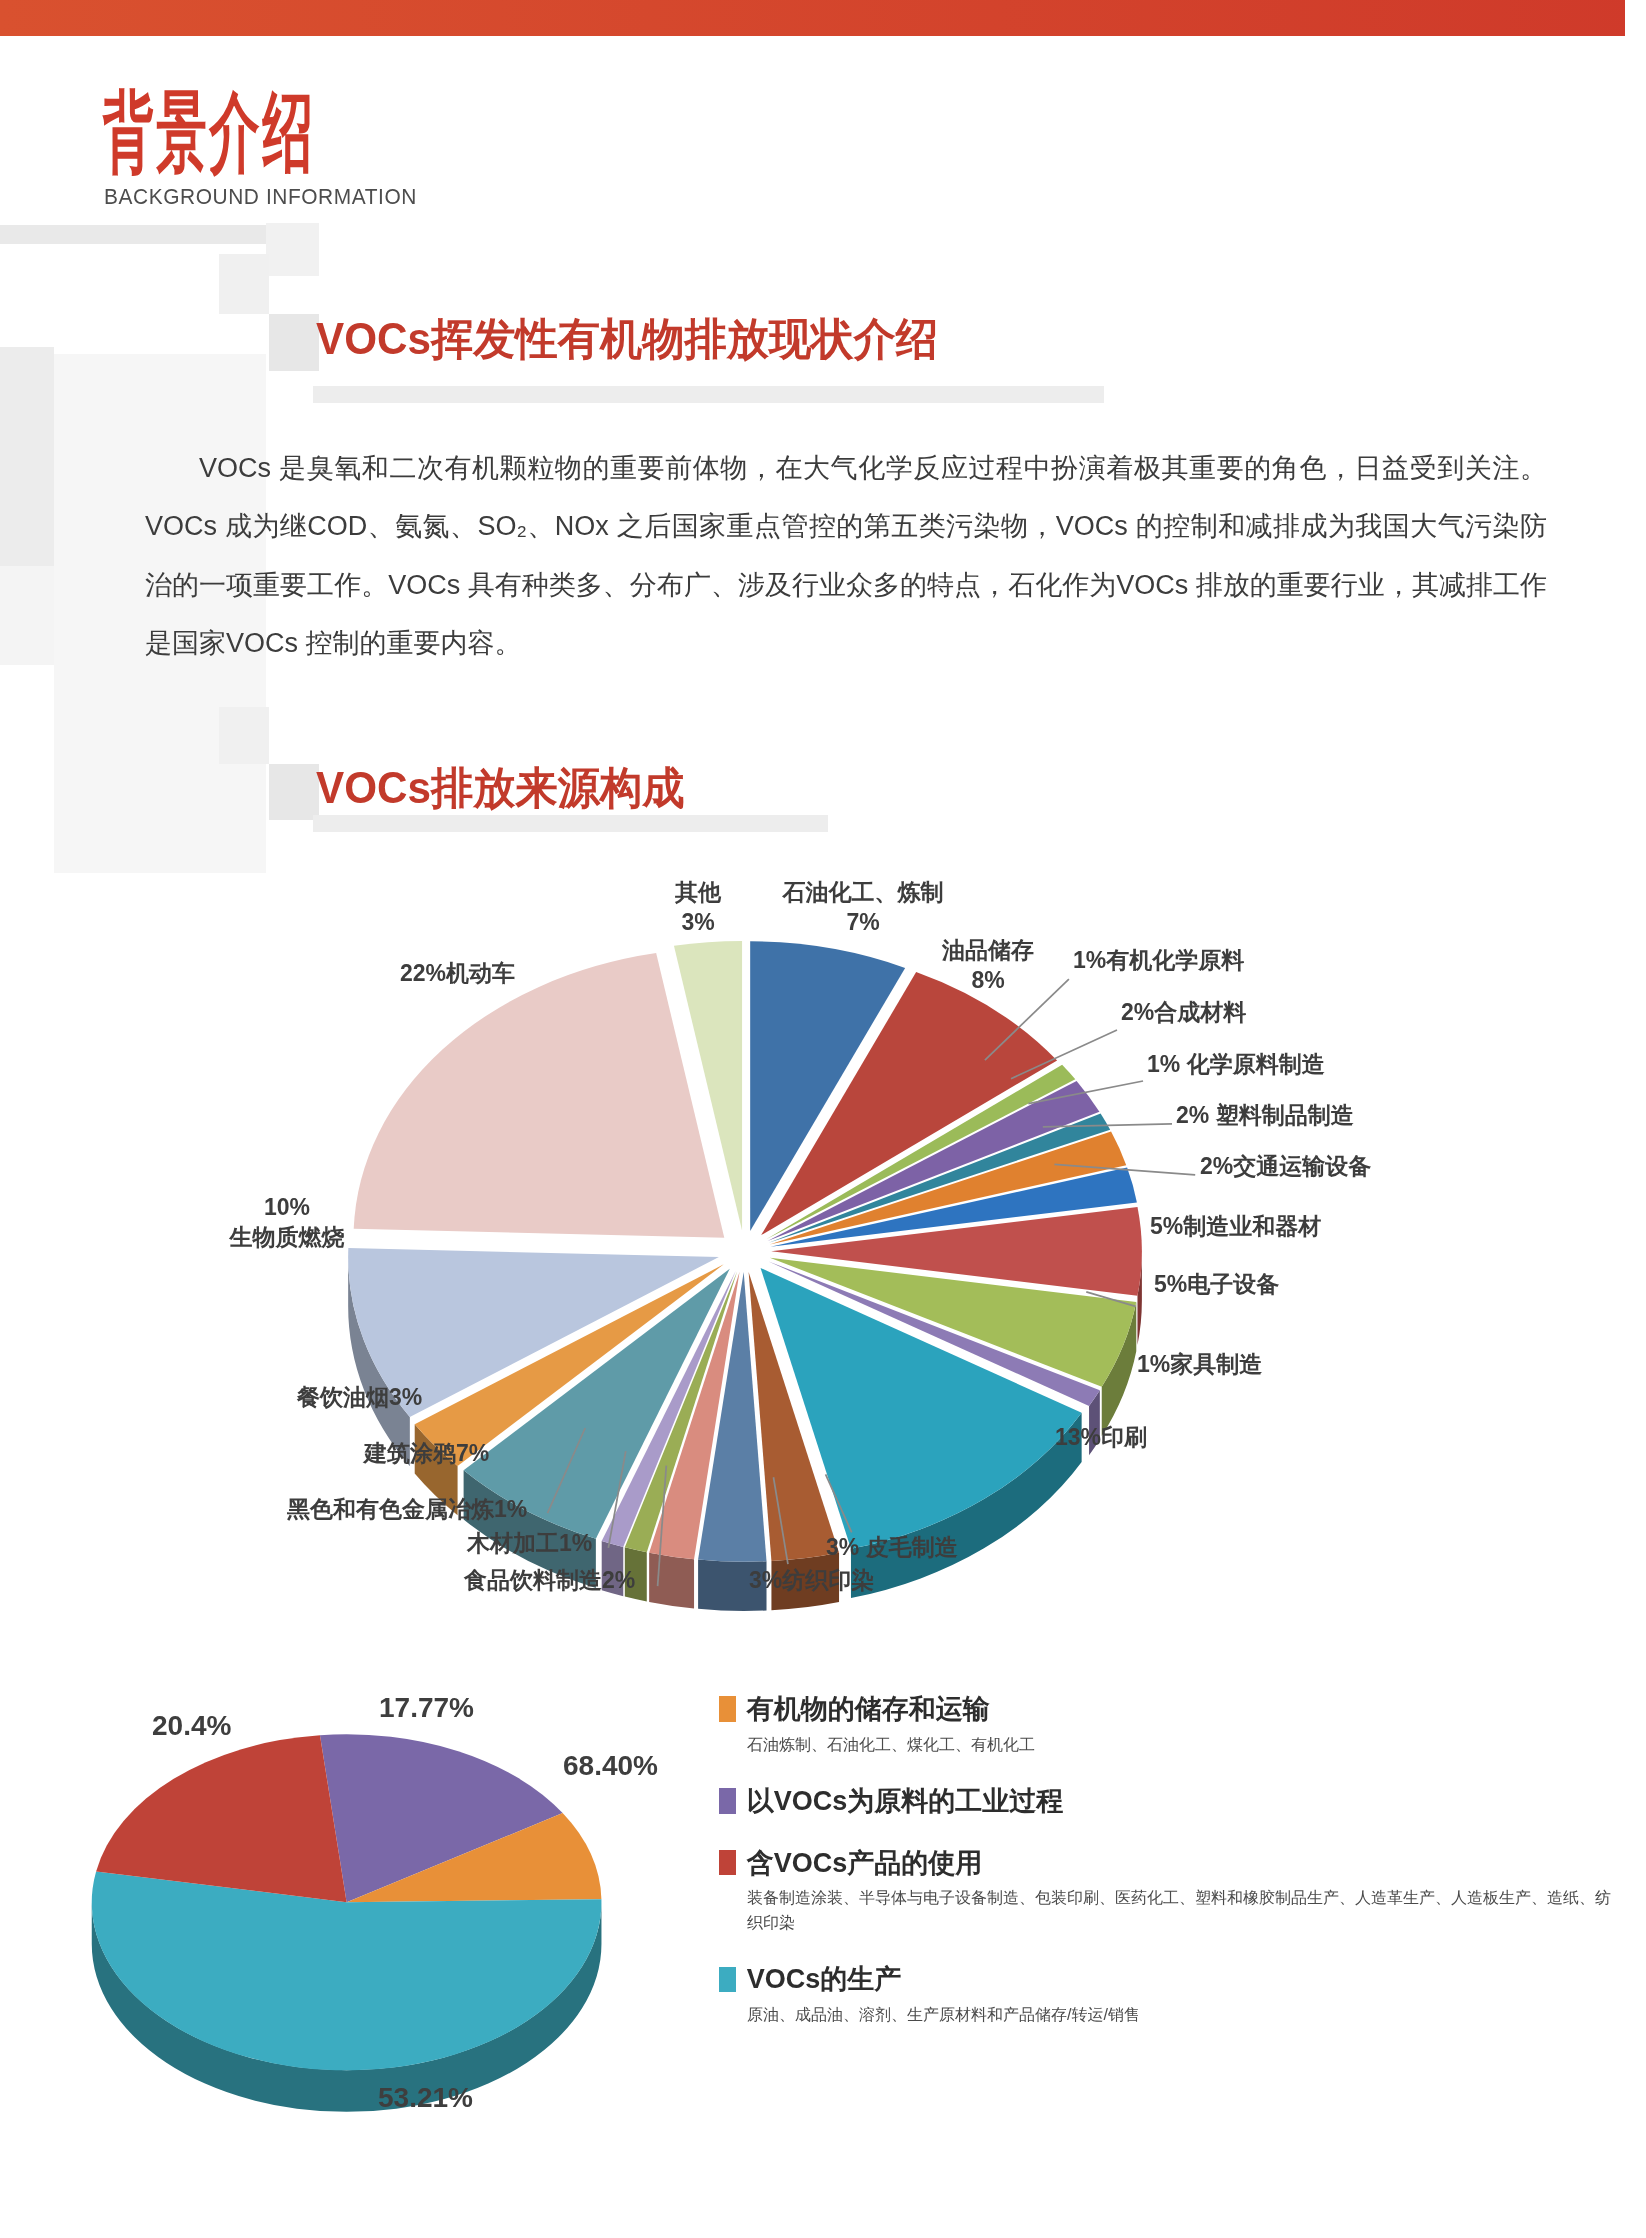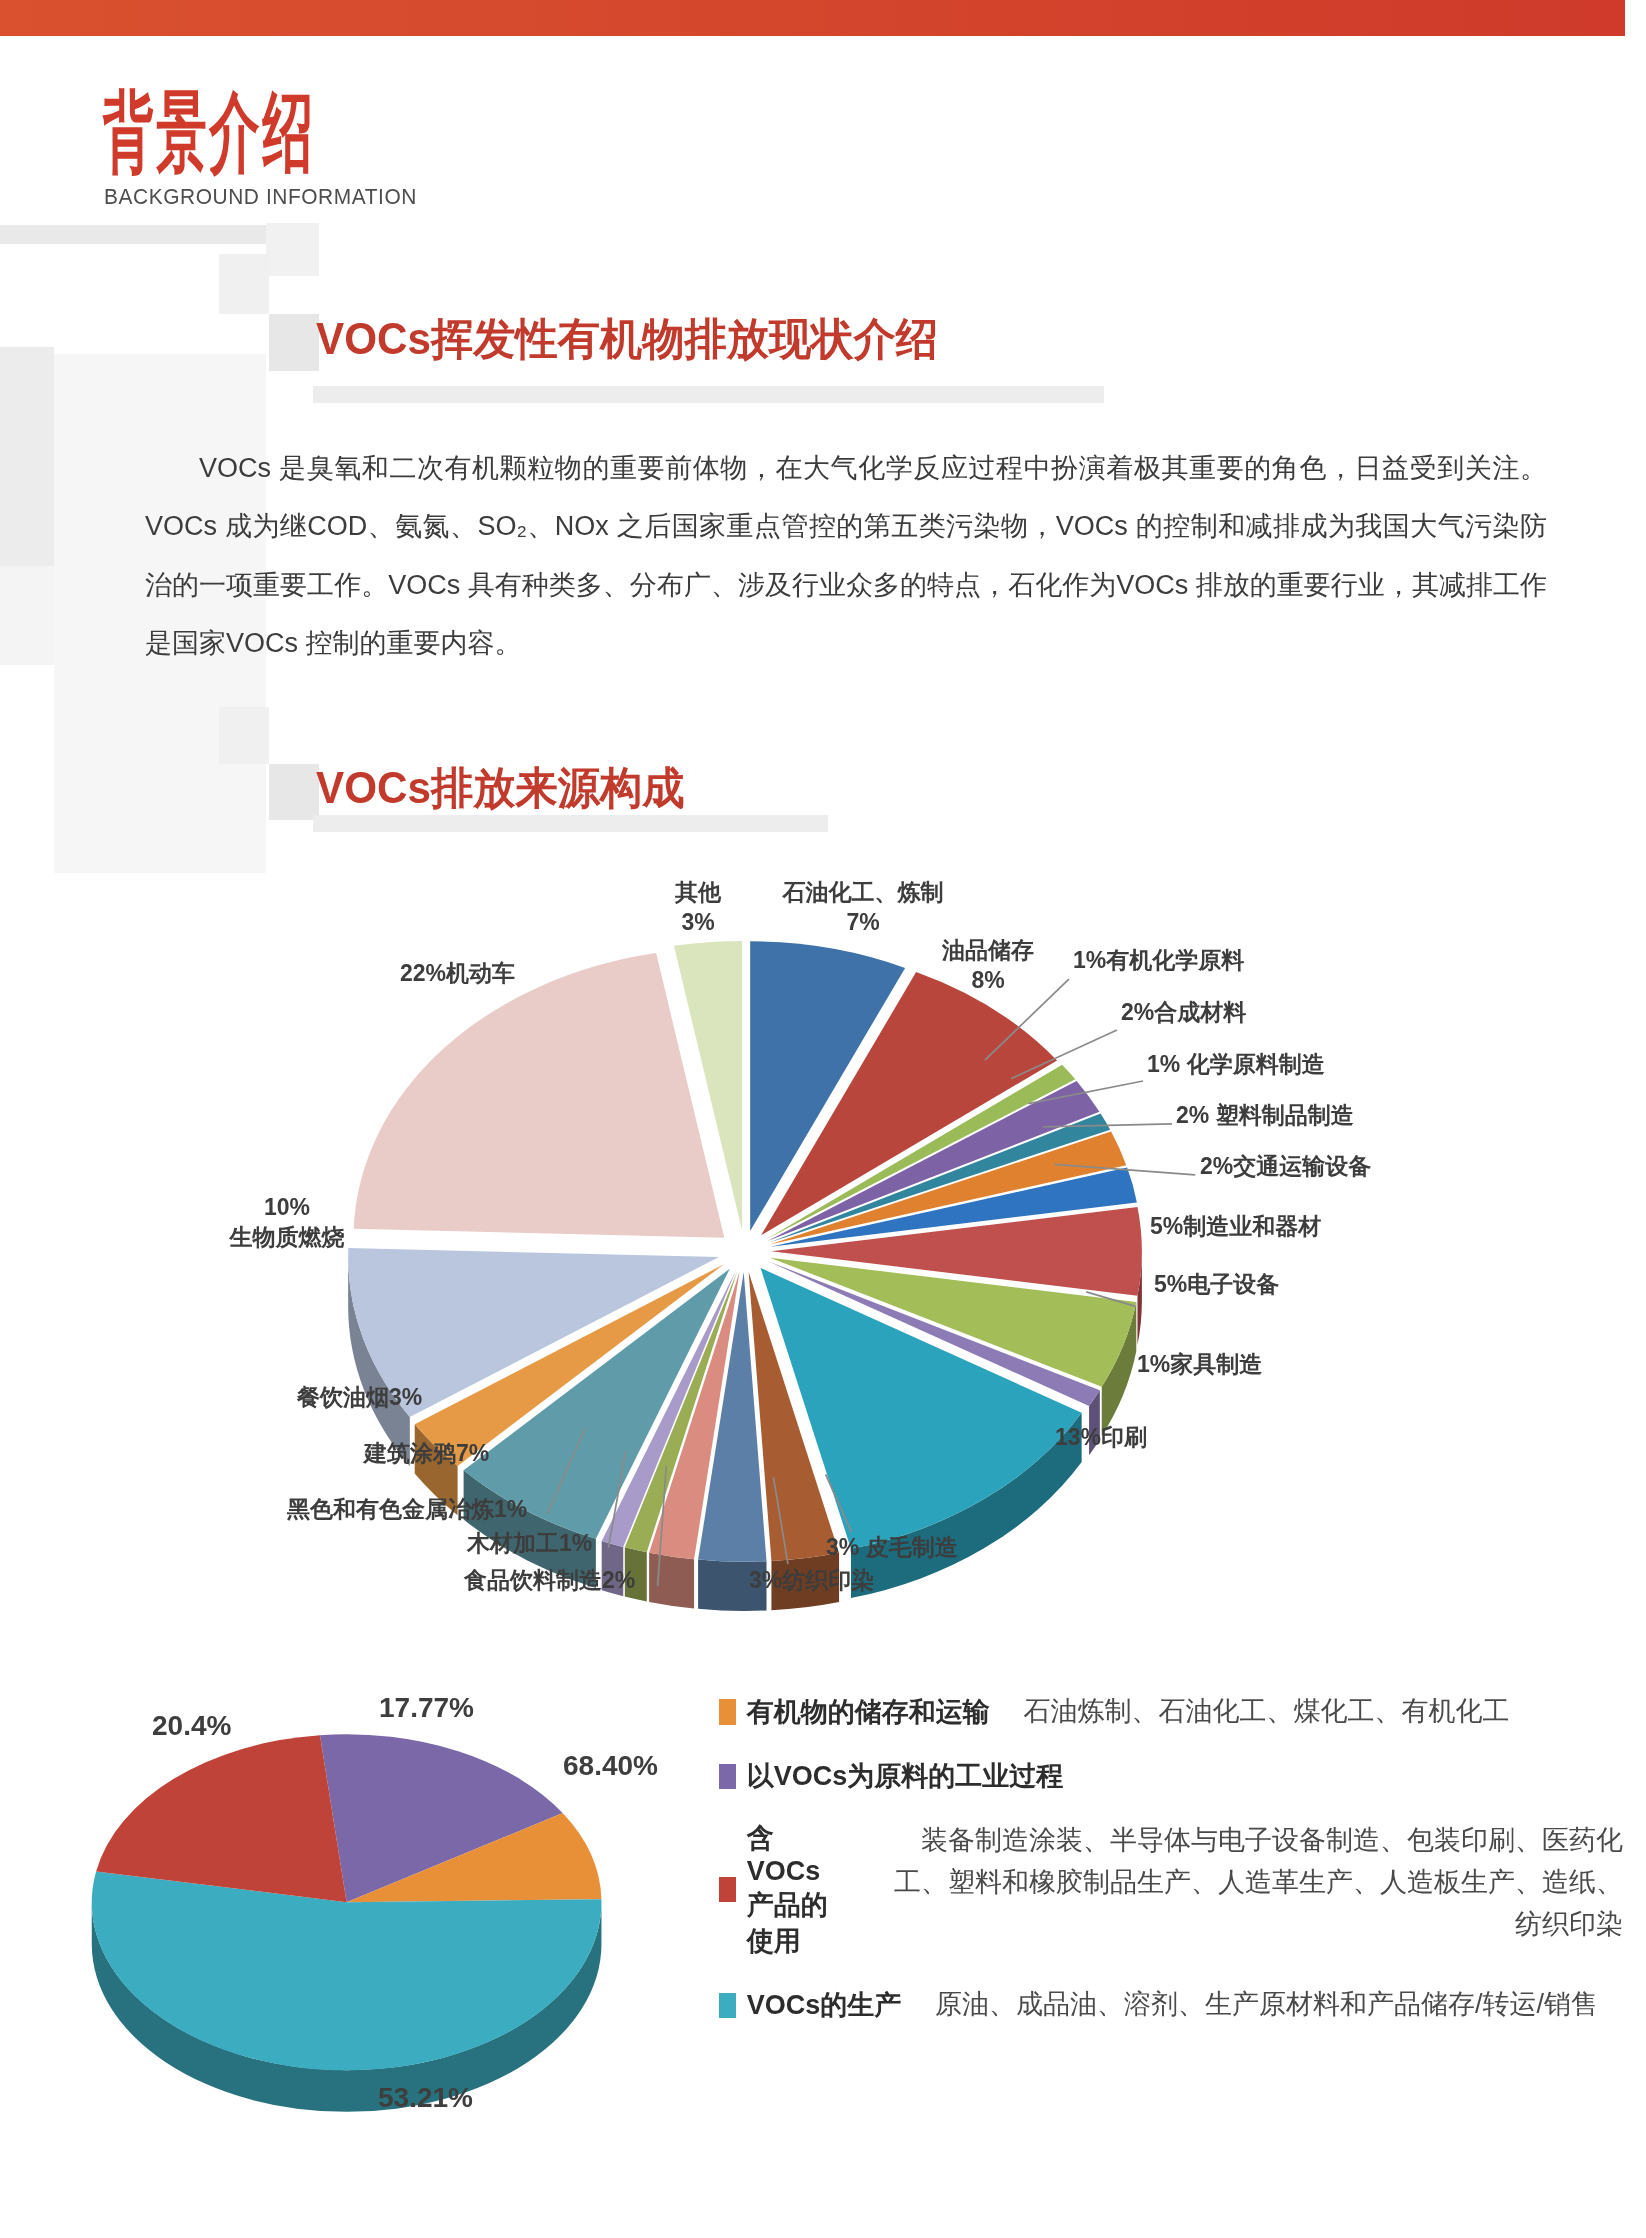--- a/index.html
+++ b/index.html
@@ -13,25 +13,25 @@
   .title-en{left:104px;top:184px;font-size:22px;font-weight:400;color:#4d4d4d;
             transform:scaleX(.95);transform-origin:left top;white-space:nowrap;letter-spacing:0.6px;}
   .sec-head{font-size:44px;font-weight:700;color:#c23a2b;white-space:nowrap;transform:scaleX(.96);transform-origin:left top;}
   .sec-underline{height:17.4px;background:#ededed;}
   .para{left:145px;top:439px;width:1402px;font-size:27px;line-height:2.16;color:#3c3c3c;
         text-align:justify;text-indent:2em;font-weight:500;}
   .pie-label{position:absolute;font-size:23px;font-weight:700;color:#3d3d3d;white-space:pre-line;line-height:1.3;}
   .ctr{text-align:center;}
   .pct{position:absolute;font-size:28px;font-weight:700;color:#3e3e3e;white-space:nowrap;}
   .legend{left:719px;top:1691px;width:904px;display:flex;flex-direction:column;gap:25.5px;}
-  .lg-item{display:flex;gap:5.8px;}
+  .lg-item{display:flex;flex-direction:column;gap:5.8px;}
   .lg-head{display:flex;align-items:center;gap:10.4px;}
   .lg-sq{width:17.4px;height:25.5px;flex:0 0 auto;}
   .lg-title{font-size:27px;font-weight:700;color:#2d2d2d;}
-  .lg-desc{font-size:27px;color:#4a4a4a;line-height:1.55;padding-left:28px;text-align:right;}
+  .lg-desc{font-size:16px;color:#4a4a4a;line-height:1.55;padding-left:28px;}
 </style>
 </head>
 <body>
 
 <div class="page">
 
   <div class="abs topbar"></div>
 
   <div class="abs deco" style="left:0;top:225px;width:266px;height:18.5px;background:#e9e9e9;"></div>
   <div class="abs deco" style="left:266px;top:223px;width:53px;height:53px;background:#f1f1f1;"></div>

